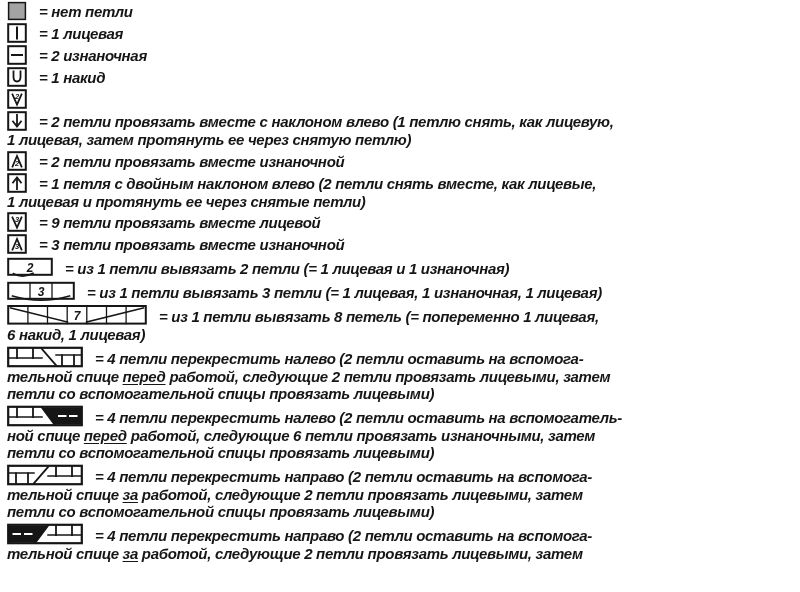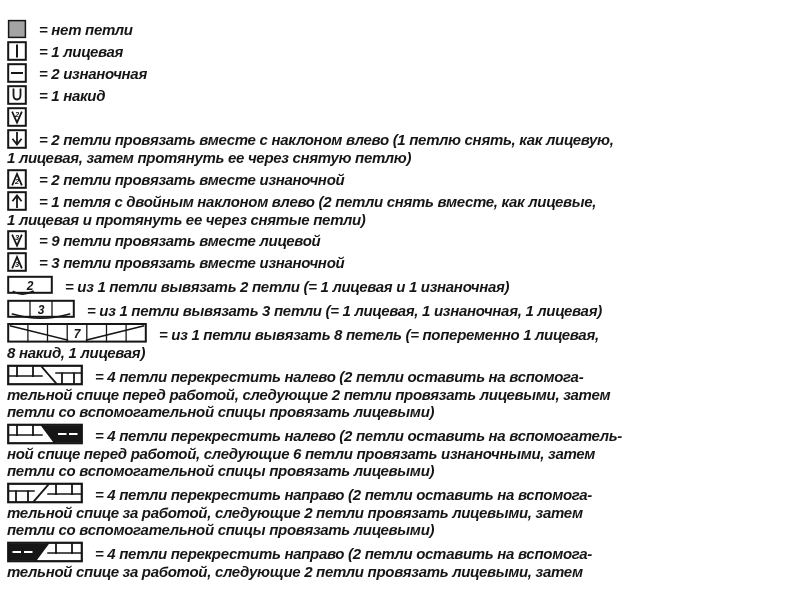--- a/index.html
+++ b/index.html
@@ -4,39 +4,39 @@
 <style>
   html, body {
     margin: 0; padding: 0;
     width: 800px; height: 592px;
     background: #ffffff;
     overflow: hidden;
   }
   main.legend {
     box-sizing: border-box;
     width: 800px; height: 592px;
-    padding: 19px 8px 0 7px;
+    padding: 1px 8px 0 7px;
     font-family: "Liberation Sans", sans-serif;
     font-style: italic;
     font-weight: 700;
     font-size: 15px;
     letter-spacing: -0.3px;
     line-height: 17.5px;
     color: #161616;
   }
   .item { margin: 0 0 2px 0; }
   .sym {
     display: inline-block;
     vertical-align: -4px;
     margin-right: 12px;
     line-height: 0;
   }
   .sym svg { display: inline-block; }
   .seg { white-space: pre-wrap; }
-  .u { text-underline-offset: 2px; }
+  .u { text-decoration: underline; text-underline-offset: 2px; }
 </style>
 </head>
 <body>
 
 <main class="legend">
     <div class="item"><span class="sym"><svg width="20" height="20" viewBox="0 0 20 20">
           <rect x="1.6" y="1.6" width="16.8" height="16.8" fill="#a3a3a3" stroke="#161616" stroke-width="1.5"></rect>
         </svg></span><span class="seg">= нет петли</span></div>
     <div class="item"><span class="sym"><svg width="20" height="20" viewBox="0 0 20 20">
           <rect x="1.2" y="1.2" width="17.6" height="17.6" fill="none" stroke="#161616" stroke-width="2"></rect>
@@ -96,21 +96,21 @@
           <rect x="1.2" y="2" width="137.6" height="17.6" fill="none" stroke="#161616" stroke-width="2"></rect>
           <line x1="20.9" y1="2" x2="20.9" y2="19.6" stroke="#161616" stroke-width="1.3" stroke-linecap="square"></line>
           <line x1="40.5" y1="2" x2="40.5" y2="19.6" stroke="#161616" stroke-width="1.3" stroke-linecap="square"></line>
           <line x1="60.2" y1="2" x2="60.2" y2="19.6" stroke="#161616" stroke-width="1.3" stroke-linecap="square"></line>
           <line x1="79.8" y1="2" x2="79.8" y2="19.6" stroke="#161616" stroke-width="1.3" stroke-linecap="square"></line>
           <line x1="99.5" y1="2" x2="99.5" y2="19.6" stroke="#161616" stroke-width="1.3" stroke-linecap="square"></line>
           <line x1="119.1" y1="2" x2="119.1" y2="19.6" stroke="#161616" stroke-width="1.3" stroke-linecap="square"></line>
           <text x="70" y="15.7" font-size="12" font-weight="700" font-style="italic" font-family="Liberation Sans, sans-serif" fill="#161616" text-anchor="middle">7</text>
           <line x1="60.5" y1="18" x2="3.5" y2="4" stroke="#161616" stroke-width="1.5" stroke-linecap="square"></line>
           <line x1="79.5" y1="18" x2="136.5" y2="4" stroke="#161616" stroke-width="1.5" stroke-linecap="square"></line>
-        </svg></span><span class="seg">= из 1 петли вывязать 8 петель (= попеременно 1 лицевая,</span><br><span class="seg">8 накид, 1 лицевая)</span></div>
+        </svg></span><span class="seg">= из 1 петли вывязать 8 петель (= попеременно 1 лицевая,</span><br><span class="seg">6 накид, 1 лицевая)</span></div>
     <div class="item"><span class="sym"><svg width="76" height="22" viewBox="0 0 76 22">
           <rect x="1.2" y="1.8" width="73.6" height="18.4" fill="none" stroke="#161616" stroke-width="2.2"></rect>
           <line x1="10" y1="3" x2="10" y2="12" stroke="#161616" stroke-width="1.8" stroke-linecap="square"></line>
           <line x1="26" y1="3" x2="26" y2="12" stroke="#161616" stroke-width="1.8" stroke-linecap="square"></line>
           <line x1="1.8" y1="12" x2="35" y2="12" stroke="#161616" stroke-width="1.5" stroke-linecap="square"></line>
           <line x1="35" y1="3" x2="49" y2="19.2" stroke="#161616" stroke-width="1.8" stroke-linecap="square"></line>
           <line x1="49" y1="9" x2="74" y2="9" stroke="#161616" stroke-width="1.5" stroke-linecap="square"></line>
           <line x1="55" y1="9.3" x2="55" y2="19.2" stroke="#161616" stroke-width="1.8" stroke-linecap="square"></line>
           <line x1="67" y1="9.3" x2="67" y2="19.2" stroke="#161616" stroke-width="1.8" stroke-linecap="square"></line>
         </svg></span><span class="seg">= 4 петли перекрестить налево (2 петли оставить на вспомога-</span><br><span class="seg">тельной спице </span><span class="seg u">перед</span><span class="seg"> работой, следующие 2 петли провязать лицевыми, затем</span><br><span class="seg">петли со вспомогательной спицы провязать лицевыми)</span></div>

